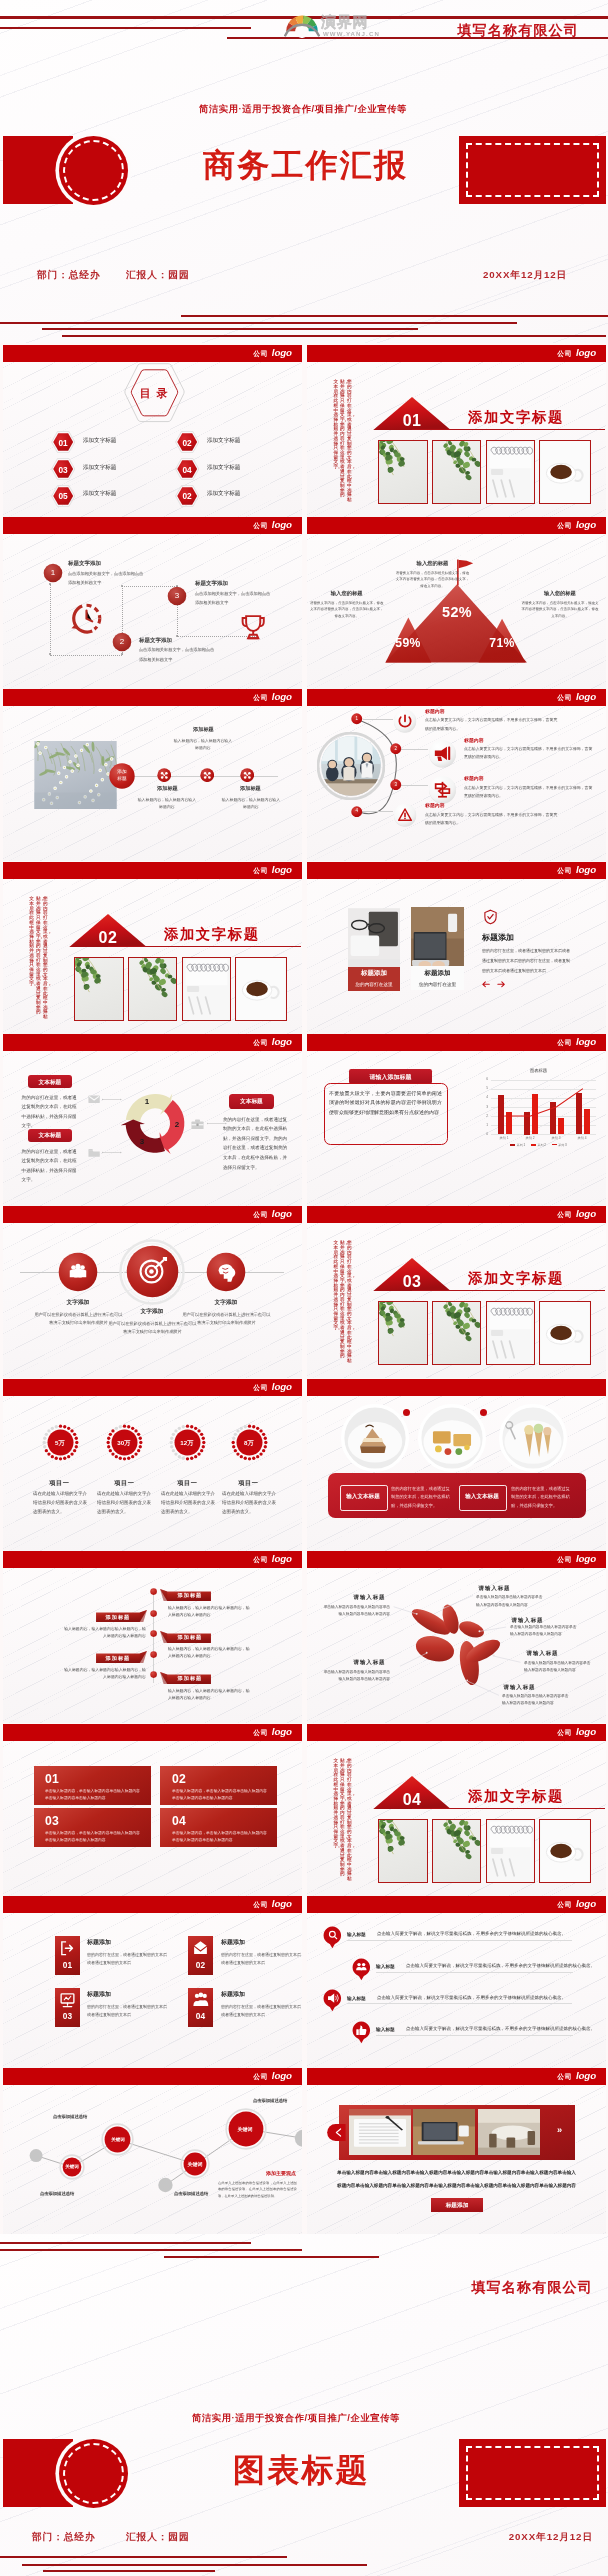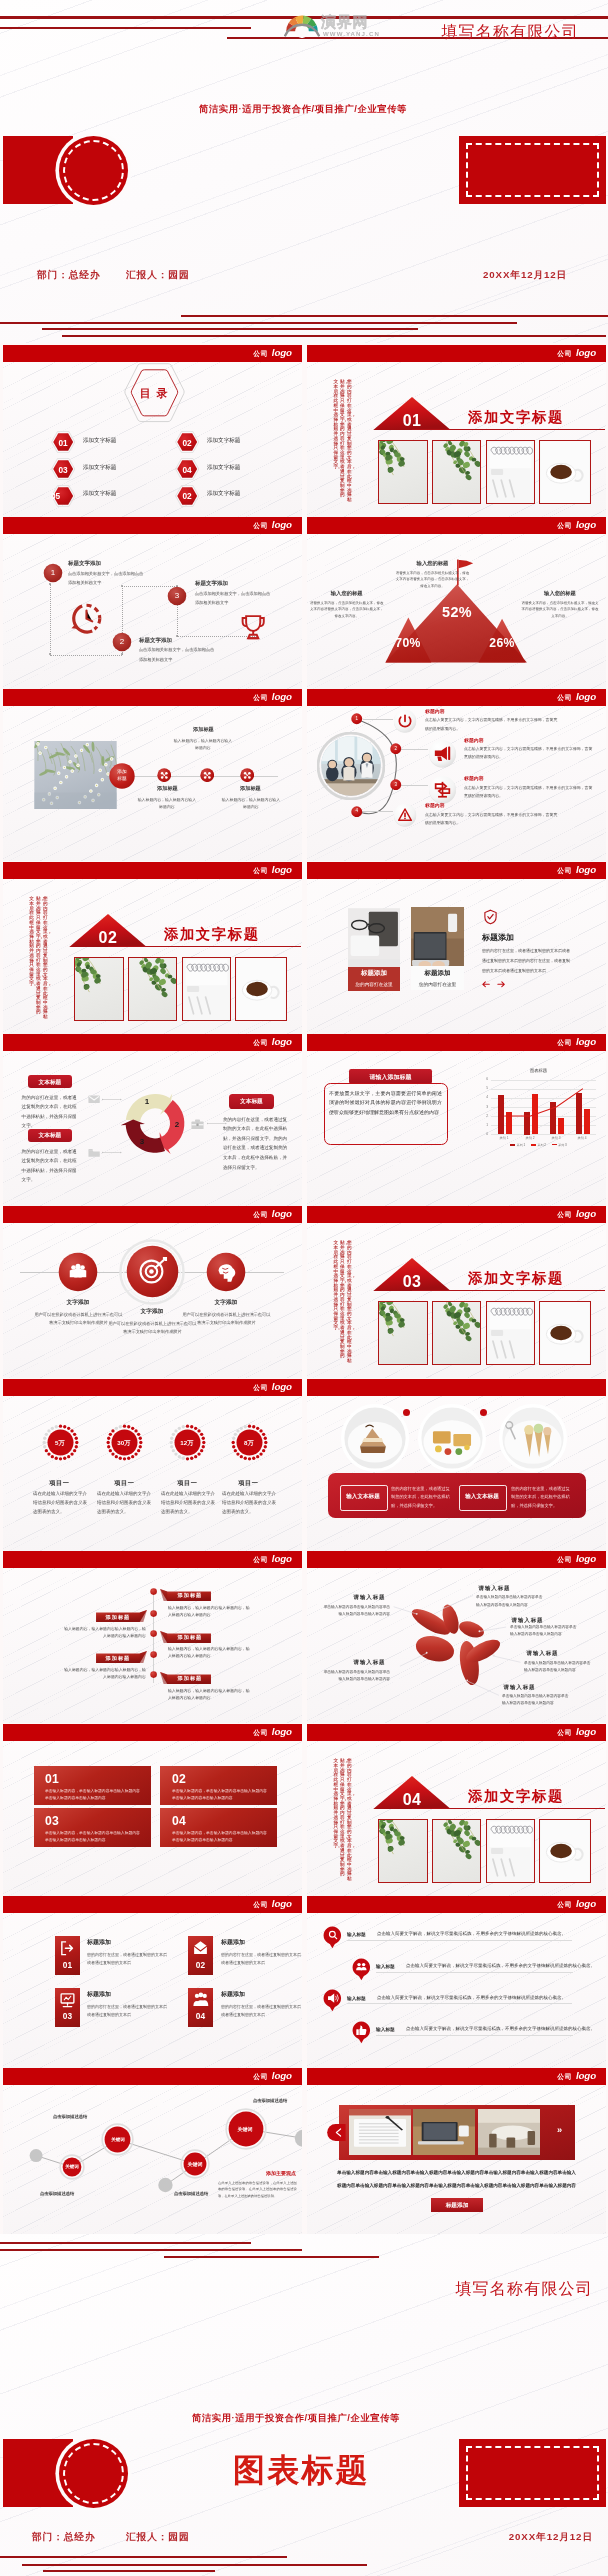--- a/index.html
+++ b/index.html
@@ -29,21 +29,21 @@
 
   
   .cover{position:absolute;left:0;width:609px;overflow:hidden;background:#fdfbfb;}
   .cover .cbg{position:absolute;inset:0;
      background:
       repeating-linear-gradient(-20deg, rgba(222,222,230,0) 0 18.7px, rgba(222,222,230,.42) 18.7px 19.7px, rgba(222,222,230,0) 19.7px 60px),
       repeating-linear-gradient(-20deg, rgba(224,224,232,0) 0 83px, rgba(224,224,232,.35) 83px 84px, rgba(224,224,232,0) 84px 188px),
       linear-gradient(160deg,#fffefe 0%,#fdfbfc 45%,#fbf8f9 100%);}
   .rule{position:absolute;background:#9c1114;height:2.3px;}
   .rule.thin{height:1.6px;}
-  .cmp{position:absolute;font-weight:normal;font-size:16px;letter-spacing:1.2px;
+  .cmp{position:absolute;font-weight:bold;font-size:14px;letter-spacing:1.2px;
        color:#c1131a;white-space:nowrap;}
   .csub{position:absolute;font-weight:bold;font-size:9.3px;letter-spacing:0.6px;color:#c1131a;white-space:nowrap;}
   .ctitle{position:absolute;font-weight:bold;font-size:32px;letter-spacing:2.2px;color:#d21b13;white-space:nowrap;}
   .cmeta{position:absolute;font-weight:bold;font-size:9.7px;color:#b5262b;letter-spacing:0.9px;white-space:nowrap;}
   .cbox{position:absolute;background:#c00408;}
   .cbox .dash{position:absolute;left:7.2px;top:7.2px;right:7.2px;bottom:7.2px;
               border:2.6px dashed #fff;}
   .crect{position:absolute;background:#c00408;}
   .ccirc{position:absolute;border-radius:50%;background:#c00408;
          box-shadow:0 0 0 3.6px #fdfbfb;}
@@ -86,20 +86,21 @@
   </div>
 
   <div class="cmp" style="right:30px;top:21.5px;">填写名称有限公司</div>
 
   <div class="crect" style="left:2.9px;top:136px;width:70px;height:68px;"></div>
   <div class="ccirc" style="left:59px;top:136px;width:69px;height:69px;">
     <div class="d"></div>
   </div>
 
   <div class="csub" style="left:199px;top:103px;">简洁实用·适用于投资合作/项目推广/企业宣传等</div>
+  <div class="ctitle" style="left:203px;top:144px;">商务工作汇报</div>
 
   <div class="cbox" style="left:459px;top:136px;width:147px;height:68px;">
     <div class="dash"></div>
   </div>
 
   <div class="cmeta" style="left:37px;top:269px;">
     <span>部门：</span><span>总经办</span>
   </div>
   <div class="cmeta" style="left:126px;top:269px;">
     <span>汇报人：</span><span>园园</span>
@@ -180,21 +181,21 @@
       <defs>
             <radialGradient id="hg0_4" cx="0.35" cy="0.3" r="0.85">
        <stop offset="0" stop-color="#d7262a"></stop>
               <stop offset="0.6" stop-color="#c00d12"></stop>
               <stop offset="1" stop-color="#a30a0e"></stop>
             </radialGradient>
           </defs>
       <path d="M9,0.6 L25,0.6 L33.4,15.5 L25,30.4 L9,30.4 L0.6,15.5 Z" fill="none" stroke="#dedede" stroke-width="1.2"></path>
       <path d="M10,3 L24,3 L31,15.5 L24,28 L10,28 L3,15.5 Z" fill="url(#hg0_4)"></path>
         </svg>
-        <div style="position:absolute;left:48px;top:129px;width:24.4px;color:#fff;font-weight:bold;font-size:8.3px;">05</div>
+        <div style="position:absolute;left:48px;top:129px;width:24.4px;text-align:center;color:#fff;font-weight:bold;font-size:8.3px;">05</div>
         <div style="position:absolute;left:80px;top:128px;font-size:5.6px;color:#2f2f2f;white-space:nowrap;">添加文字标题</div>
         <svg width="24.4" height="22" viewBox="0 0 34 31" style="position:absolute;left:172px;top:123px;">
       <defs>
             <radialGradient id="hg0_5" cx="0.35" cy="0.3" r="0.85">
        <stop offset="0" stop-color="#d7262a"></stop>
               <stop offset="0.6" stop-color="#c00d12"></stop>
               <stop offset="1" stop-color="#a30a0e"></stop>
             </radialGradient>
           </defs>
       <path d="M9,0.6 L25,0.6 L33.4,15.5 L25,30.4 L9,30.4 L0.6,15.5 Z" fill="none" stroke="#dedede" stroke-width="1.2"></path>
@@ -439,23 +440,23 @@
             </linearGradient>
    </defs>
    <path d="M2.8,128 L34.9,64.9 L67,128 Z" fill="url(#mg3b)"></path>
    <path d="M133,128 L165.9,66.8 L198.8,128 Z" fill="url(#mg3b)"></path>
    <path d="M2.8,128 L102.9,18.4 L200.7,128 Z" fill="url(#mg3a)" opacity="0.93"></path>
   </svg>
         <svg width="21.5" height="29" viewBox="0 0 30 40" style="position:absolute;left:149px;top:24.4px;">
     <path d="M2.6,2 L2.6,38" stroke="#c3201b" stroke-width="2.2" fill="none"></path>
     <path d="M3.6,2.5 Q14,2 24,7 Q14,12 3.6,14 Z" fill="#c3201b"></path>
         </svg>
-        <div style="position:absolute;left:78px;top:102px;width:46px;text-align:center;color:#fff;font-weight:bold;font-size:12.2px;letter-spacing:0.4px;">70%</div>
+        <div style="position:absolute;left:78px;top:102px;width:46px;text-align:center;color:#fff;font-weight:bold;font-size:12.2px;letter-spacing:0.4px;">59%</div>
         <div style="position:absolute;left:127px;top:70px;width:46px;text-align:center;color:#fff;font-weight:bold;font-size:14.4px;letter-spacing:0.4px;">52%</div>
-        <div style="position:absolute;left:172px;top:102px;width:46px;text-align:center;color:#fff;font-weight:bold;font-size:12.2px;letter-spacing:0.4px;">26%</div>
+        <div style="position:absolute;left:172px;top:102px;width:46px;text-align:center;color:#fff;font-weight:bold;font-size:12.2px;letter-spacing:0.4px;">71%</div>
         <div style="position:absolute;left:2.2px;top:56px;width:75px;text-align:center;color:#3a3a3a;font-weight:bold;font-size:5.3px;">输入您的标题</div>
         <div style="position:absolute;left:2.2px;top:66px;width:75px;text-align:center;color:#4d4d4d;font-size:3.5px;line-height:1.95;">请替换文字内容，点击添加相关标题文字，修改文字内容请替换文字内容，点击添加标题文字，修改文字内容。</div>
         <div style="position:absolute;left:88px;top:26px;width:75px;text-align:center;color:#3a3a3a;font-weight:bold;font-size:5.3px;">输入您的标题</div>
         <div style="position:absolute;left:88px;top:36px;width:75px;text-align:center;color:#4d4d4d;font-size:3.5px;line-height:1.95;">请替换文字内容，点击添加相关标题文字，修改文字内容请替换文字内容，点击添加标题文字，修改文字内容。</div>
         <div style="position:absolute;left:213px;top:56px;width:80px;text-align:center;color:#3a3a3a;font-weight:bold;font-size:5.3px;">输入您的标题</div>
         <div style="position:absolute;left:213px;top:66px;width:80px;text-align:center;color:#4d4d4d;font-size:3.5px;line-height:1.95;">请替换文字内容，点击添加相关标题文字，修改文字内容请替换文字内容，点击添加标题文字，修改文字内容。</div>
       </div>
     </div>
     <div class="slide" style="left:2.9px;top:689px;">
       <div class="bg"></div>

